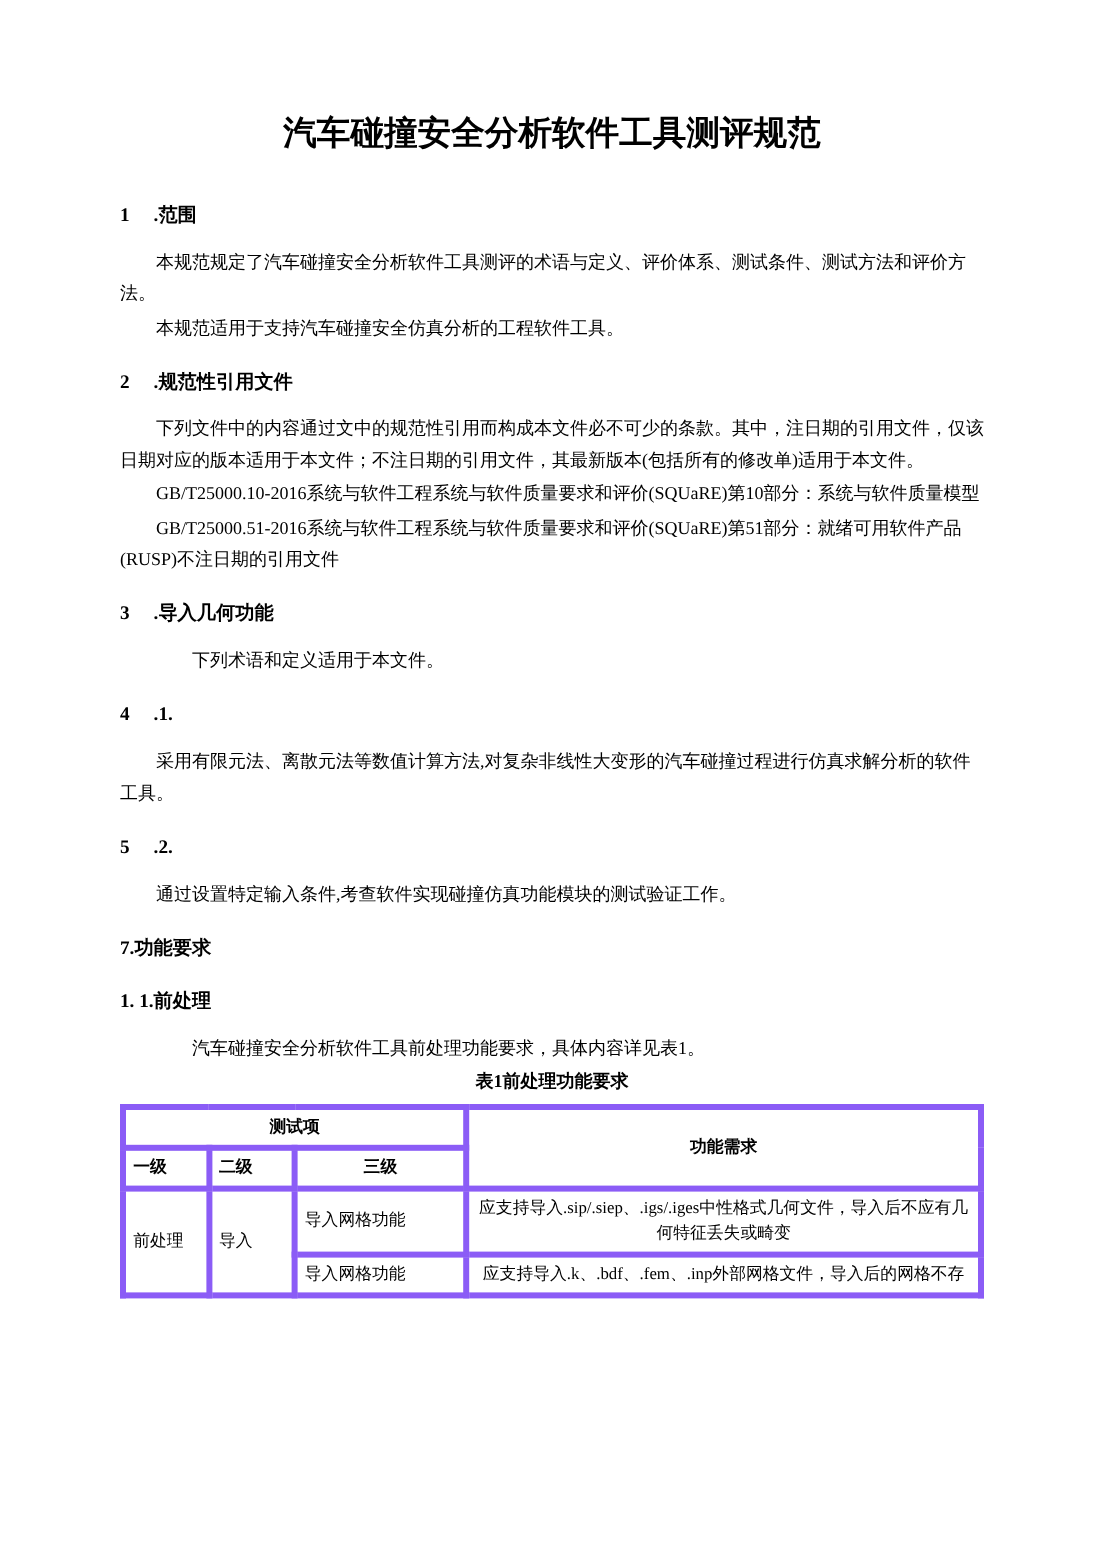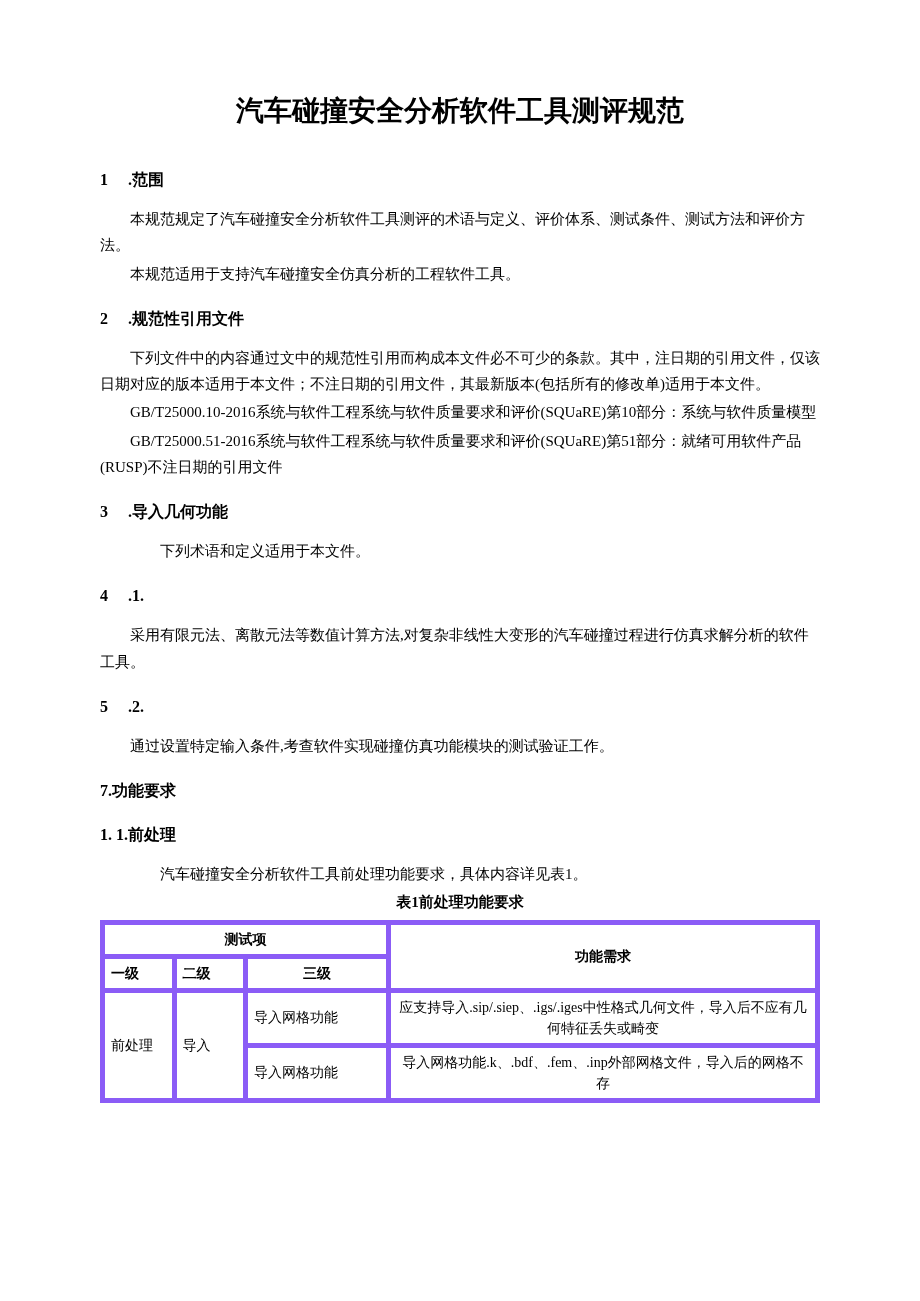--- a/index.html
+++ b/index.html
@@ -116,17 +116,17 @@
       <th class="c3 th-top">三级</th>
     </tr>
     <tr>
       <td rowspan="2" class="c1">前处理</td>
       <td rowspan="2" class="c2">导入</td>
       <td class="c3">导入网格功能</td>
       <td class="c4">应支持导入.sip/.siep、.igs/.iges中性格式几何文件，导入后不应有几何特征丢失或畸变</td>
     </tr>
     <tr>
       <td class="c3">导入网格功能</td>
-      <td class="c4">导入网格功能.k、.bdf、.fem、.inp外部网格文件，导入后的网格不存</td>
+      <td class="c4">应支持导入.k、.bdf、.fem、.inp外部网格文件，导入后的网格不存</td>
     </tr>
   </tbody>
     </table>
 </div>
 
 </body></html>

